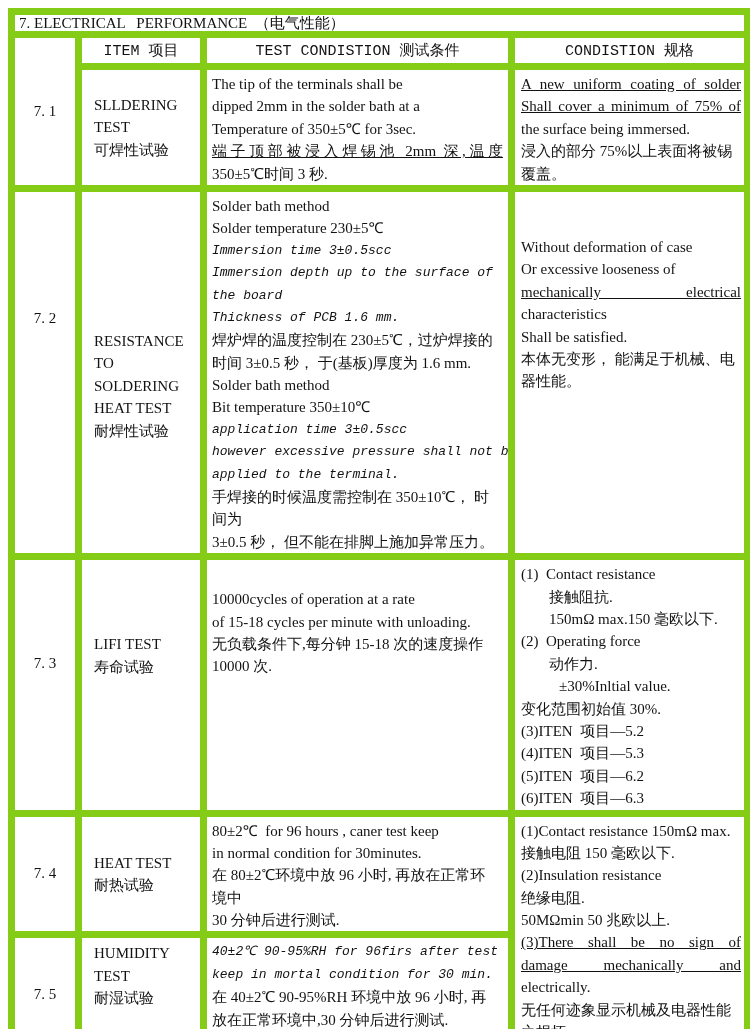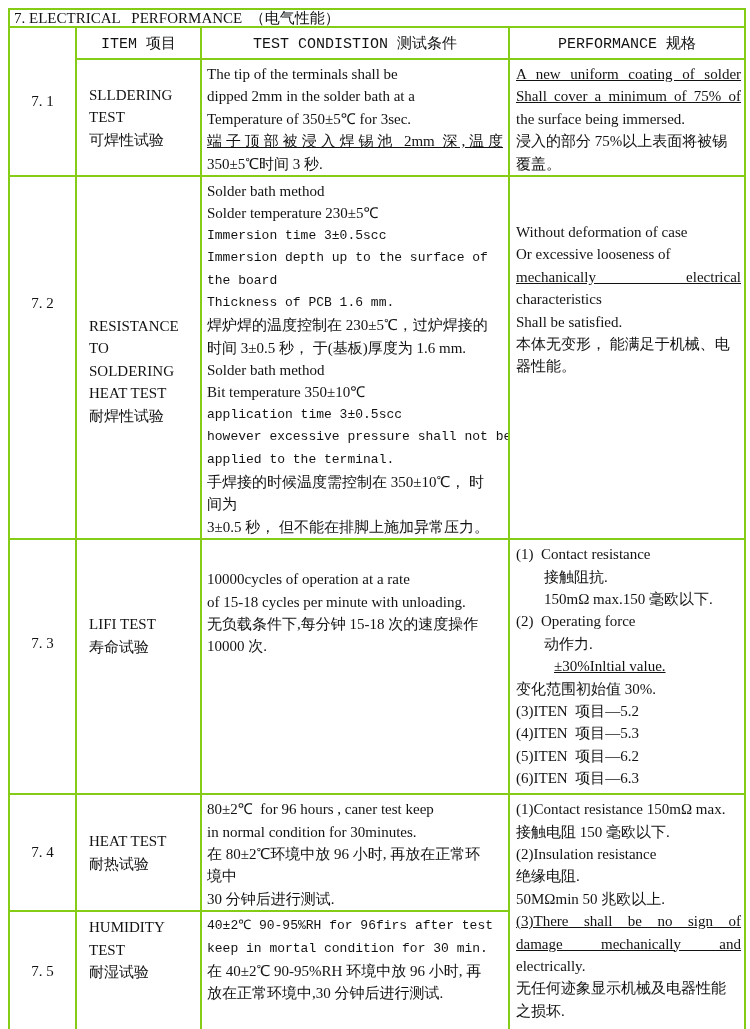--- a/index.html
+++ b/index.html
@@ -11,34 +11,35 @@
     font-family: "Liberation Serif", serif;
   }
   .page { padding: 8px 6px 0 8px; }
   table.spec {
     border-collapse: collapse;
     table-layout: fixed;
     width: 736px;
     border: 2px solid #000;
   }
   td {
-    border: 2px solid #84cc16;
+    border: 7px solid #84cc16;
     padding: 0;
     vertical-align: middle;
     overflow: hidden;
   }
   .ln {
     height: 22.4px;
     line-height: 22.4px;
     font-size: 15px;
     white-space: pre;
   }
   .ln.mono {
     font-family: "Liberation Mono", monospace;
     font-size: 13px;
+    font-style: italic;
   }
   .ln.j {
     white-space: normal;
     text-align: justify;
     text-align-last: justify;
     text-decoration: underline;
   }
   td.num  { text-align: center; font-size: 15px; }
   td.item { padding-left: 12px; padding-right: 2px; }
   td.cond { padding: 3px 5px 0 5px; vertical-align: top; }
@@ -77,21 +78,21 @@
         <col style="width:236px">
     </colgroup>
     <tbody>
       <tr class="title-row">
         <td colspan="4">7. ELECTRICAL   PERFORMANCE  （电气性能）</td>
       </tr>
       <tr class="header-row">
         <td class="num" rowspan="2">7. 1</td>
         <td class="head">ITEM  项目</td>
         <td class="head">TEST CONDISTION 测试条件</td>
-        <td class="head">PERFORMANCE 规格</td>
+        <td class="head">CONDISTION 规格</td>
       </tr>
     <tr class="r0">
           <td class="item">
             <div class="ln">SLLDERING</div>
             <div class="ln">TEST</div>
             <div class="ln">可焊性试验</div>
           </td>
           <td class="cond">
             <div class="ln">The tip of the terminals shall be</div>
             <div class="ln">dipped 2mm in the solder bath at a</div>
@@ -155,21 +156,21 @@
             <div class="ln">of 15-18 cycles per minute with unloading.</div>
             <div class="ln">无负载条件下,每分钟 15-18 次的速度操作</div>
             <div class="ln">10000 次.</div>
           </td>
           <td class="perf">
             <div class="ln">(1)  Contact resistance</div>
             <div class="ln" style="padding-left: 28px;">接触阻抗.</div>
             <div class="ln" style="padding-left: 28px;">150mΩ max.150 毫欧以下.</div>
             <div class="ln">(2)  Operating force</div>
             <div class="ln" style="padding-left: 28px;">动作力.</div>
-            <div class="ln" style="padding-left: 38px; text-decoration: underline;">±30%Inltial value.</div>
+            <div class="ln" style="padding-left: 38px;">±30%Inltial value.</div>
             <div class="ln">变化范围初始值 30%.</div>
             <div class="ln">(3)ITEN  项目—5.2</div>
             <div class="ln">(4)ITEN  项目—5.3</div>
             <div class="ln">(5)ITEN  项目—6.2</div>
             <div class="ln">(6)ITEN  项目—6.3</div>
           </td>
         </tr>
         <tr class="r3">
           <td class="num">7. 4</td>
           <td class="item">

